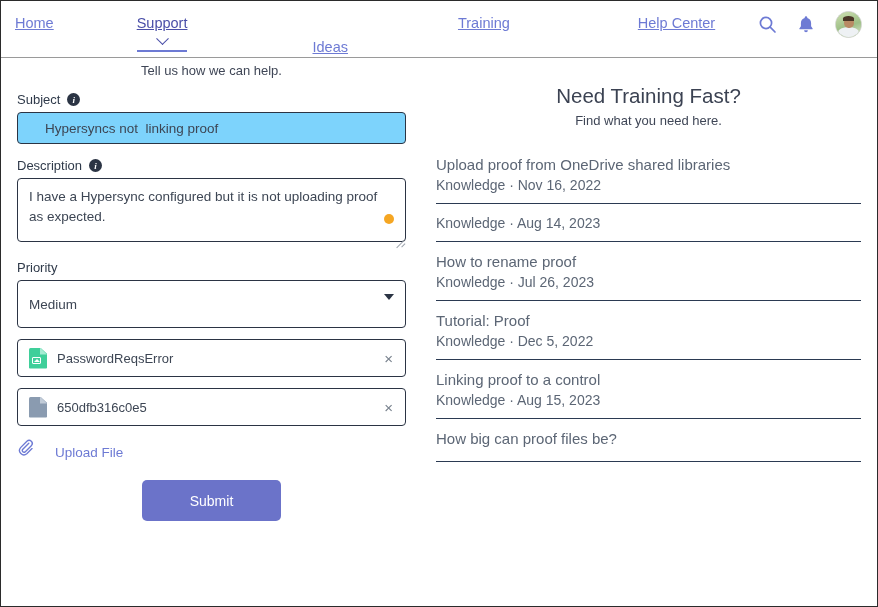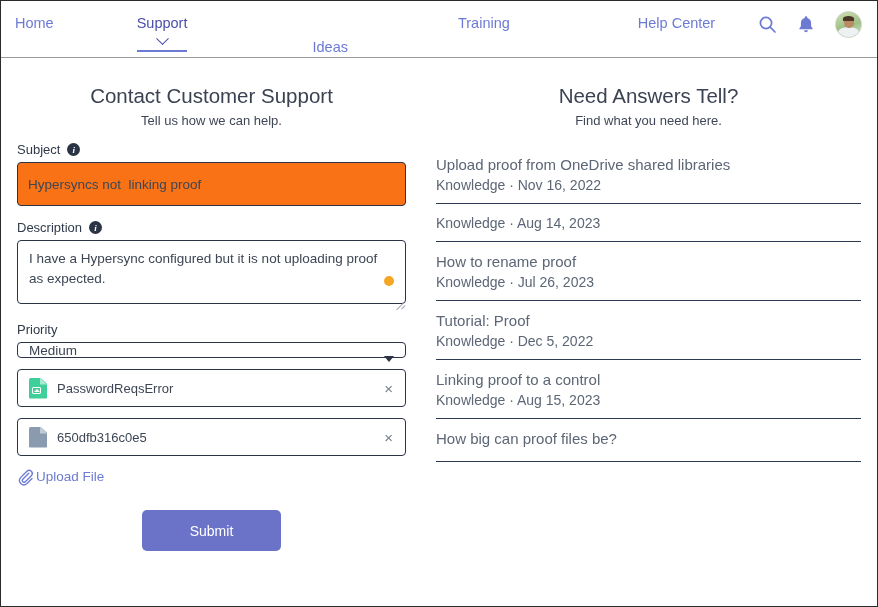--- a/index.html
+++ b/index.html
@@ -37,20 +37,21 @@
   .nav-item {
     position: relative;
     padding-top: 14px;
     font-size: 14.5px;
     color: #6d7ad4;
     white-space: nowrap;
     cursor: pointer;
     display: flex;
     align-items: center;
     gap: 6px;
+    text-decoration: underline;
   }
   .nav-item.active { color: #4a4fa8; flex-direction: column; }
   .nav-underline {
     position: absolute;
     left: 0; right: 0;
     bottom: -6px;
     height: 2px;
     background: #6d7ad4;
   }
   .chev {
@@ -125,28 +126,28 @@
     font-style: italic;
     display: inline-flex;
     align-items: center;
     justify-content: center;
     font-family: "Liberation Serif", serif;
     cursor: pointer;
   }
 
   .text-input {
     width: 100%;
-    height: 44px;
+    height: 32px;
     border: 1px solid #2b3444;
     border-radius: 4px;
-    padding: 0 10px;
+    padding: 0 27px;
     font-size: 13.5px;
     color: #3d4654;
     font-family: "Liberation Sans", sans-serif;
-    background: #f97316;
+    background: #7dd3fc;
     outline: none;
   }
 
   .textarea-wrap { position: relative; }
   .textarea {
     width: 100%;
     height: 64px;
     border: 1px solid #2b3444;
     border-radius: 4px;
     padding: 8px 11px;
@@ -179,21 +180,21 @@
     background: #9aa1ab;
     transform-origin: right center;
     transform: rotate(-45deg);
   }
   .ta-grip i:nth-child(1){ bottom:1px; width:9px; }
   .ta-grip i:nth-child(2){ bottom:1px; width:5px; right:0; transform:rotate(-45deg) translate(0,3px); }
 
   .select-wrap { position: relative; }
   .select-box {
     width: 100%;
-    height: 16px;
+    height: 48px;
     border: 1px solid #2b3444;
     border-radius: 4px;
     padding: 0 11px;
     display: flex;
     align-items: center;
     font-size: 13.5px;
     color: #3d4654;
     cursor: pointer;
     background: #fff;
   }
@@ -266,22 +267,22 @@
     color: #77808c;
     font-size: 15px;
     line-height: 1;
     cursor: pointer;
     font-family: "Liberation Sans", sans-serif;
   }
 
   .upload-row {
     margin-top: 13px;
     display: flex;
-    align-items: flex-start;
-    gap: 2px;
+    align-items: flex-end;
+    gap: 21px;
     cursor: pointer;
     width: fit-content;
   }
   .upload-label {
     font-size: 13.5px;
     color: #6d7ad4;
   }
 
   .submit-row {
     margin-top: 20px;
@@ -362,21 +363,20 @@
         <span class="shirt"></span>
         <span class="head"></span>
         <span class="hair"></span>
       </span>
     </div>
   </div>
 
   <div class="content">
 
     <div class="col-left">
-      <div class="panel-title">Contact Customer Support</div>
       <div class="panel-sub">Tell us how we can help.</div>
 
       <div class="field">
         <div class="field-label">
           <span>Subject</span>
           <span class="info-icon">i</span>
         </div>
         <input class="text-input" type="text" value="Hypersyncs not  linking proof" style="">
       </div>
 
@@ -435,21 +435,21 @@
         </span>
         <span class="upload-label">Upload File</span>
       </div>
 
       <div class="submit-row">
         <button class="submit-btn">Submit</button>
       </div>
     </div>
 
     <div class="col-right">
-      <div class="panel-title">Need Answers Tell?</div>
+      <div class="panel-title">Need Training Fast?</div>
       <div class="panel-sub">Find what you need here.</div>
       <div class="articles" id="articles">
           <div class="article">
             <div class="article-title">Upload proof from OneDrive shared libraries</div>
             <div class="article-meta">Knowledge · Nov 16, 2022</div>
           </div>
           <div class="article">
             <div class="article-meta">Knowledge · Aug 14, 2023</div>
           </div>
           <div class="article">

